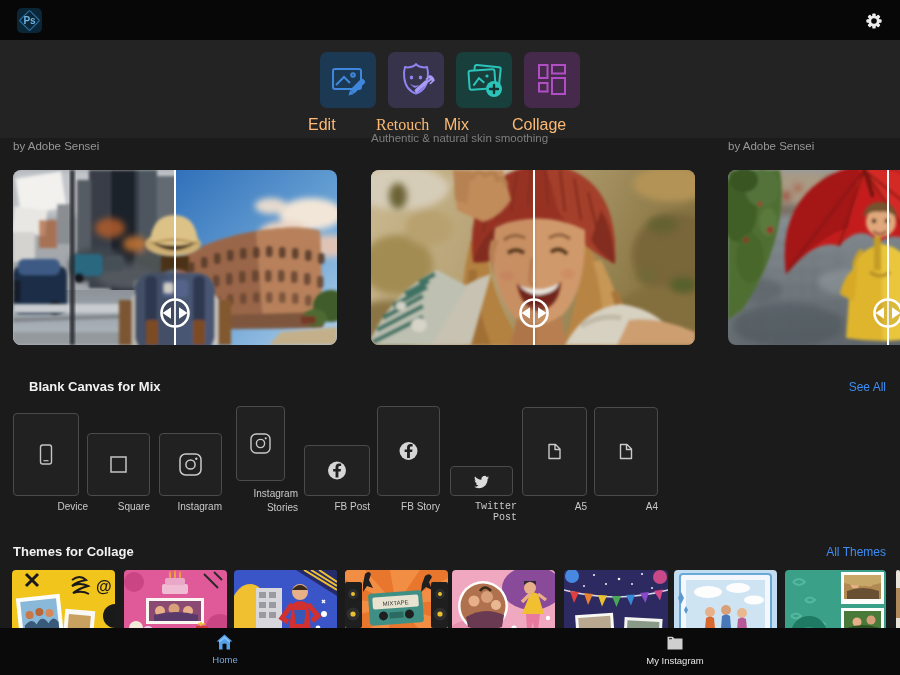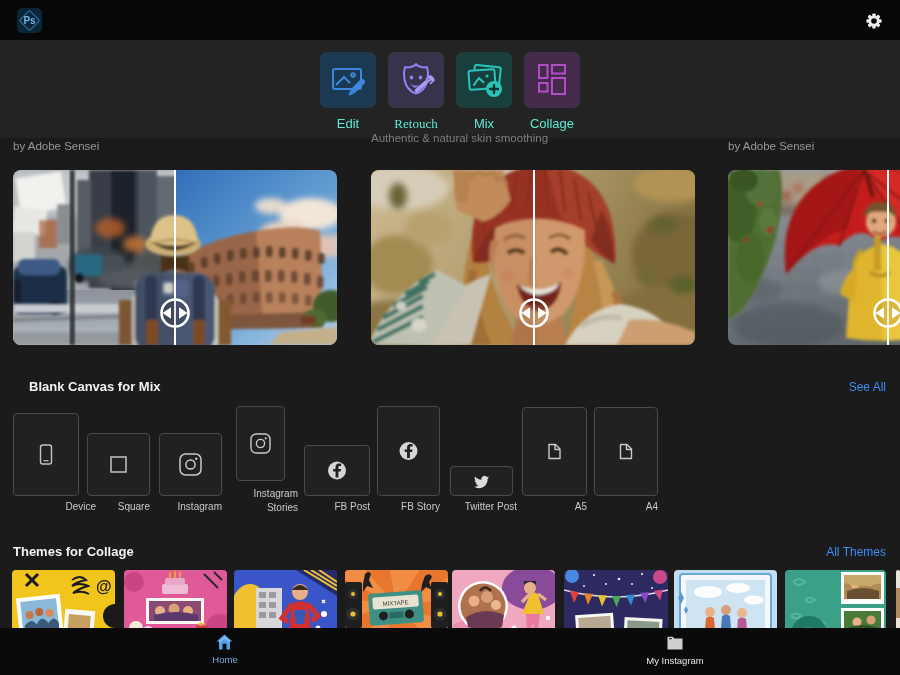--- a/index.html
+++ b/index.html
@@ -2,21 +2,21 @@
 <html><head>
 <meta charset="utf-8">
 <style>
 * { margin:0; padding:0; box-sizing:border-box; }
 html,body { width:900px; height:675px; background:#1b1b1b; overflow:hidden; }
 body { font-family:"Liberation Sans", sans-serif; position:relative; }
 .abs { position:absolute; }
 .topbar { left:0; top:0; width:900px; height:40px; background:#070707; }
 .toolband { left:0; top:40px; width:900px; height:98px; background:#232323; }
 .tile { top:52px; width:56px; height:56px; border-radius:7px; }
-.tlabel { top:116px; width:80px; text-align:center; color:#5eead4; font-size:13px; }
+.tlabel { top:116px; width:80px; text-align:left; color:#fdba74; font-size:16px; }
 .sensei { color:#979797; font-size:11.5px; }
 .card { top:170px; width:324px; height:175px; border-radius:8px; overflow:hidden; }
 .h2 { color:#f2f2f2; font-size:13px; font-weight:bold; }
 .link { color:#3d8df5; font-size:12px; }
 .ctile { background:#212121; border:1px solid #4b4b4b; border-radius:4px; }
 .clabel { color:#c9c9c9; font-size:10px; text-align:right; }
 .thumb { top:570px; height:70px; border-radius:4px; overflow:hidden; }
 .botbar { left:0; top:628px; width:900px; height:47px; background:#0a0a0a; }
 </style>
 </head>
@@ -445,21 +445,21 @@
 
 <div class="abs h2" style="left:13px; top:379px;padding-left:16px;">Blank Canvas for Mix</div>
 <div class="abs link" style="left:706px; top:380px; width:180px; text-align:right;">See All</div>
 
 <div class="abs ctile" style="left:13px; top:413px; width:66px; height:83px;">
 <svg width="64" height="81" viewBox="0 0 64 81">
       <rect x="26.5" y="31" width="11" height="19" rx="2.2" fill="none" stroke="#c4c4c4" stroke-width="1.4"></rect>
       <line x1="29.5" y1="46.7" x2="34.5" y2="46.7" stroke="#c4c4c4" stroke-width="1.2"></line>
     </svg>
 </div>
-<div class="abs clabel" style="left:30px; top:501px; width:66px;">Device</div>
+<div class="abs clabel" style="left:22px; top:501px; width:66px;">Device</div>
 
 <div class="abs ctile" style="left:87px; top:433px; width:63px; height:63px;">
 <svg width="61" height="61" viewBox="0 0 61 61">
       <rect x="23" y="23" width="15" height="15" fill="none" stroke="#c4c4c4" stroke-width="1.5"></rect>
     </svg>
 </div>
 <div class="abs clabel" style="left:87px; top:501px; width:63px;">Square</div>
 
 <div class="abs ctile" style="left:159px; top:433px; width:63px; height:63px;">
 <svg width="61" height="61" viewBox="0 0 61 61">
@@ -499,21 +499,21 @@
 </div>
 <div class="abs clabel" style="left:377px; top:501px; width:63px;">FB Story</div>
 
 <div class="abs ctile" style="left:450px; top:466px; width:63px; height:30px;">
 <svg width="61" height="28" viewBox="0 0 61 28">
       <g transform="translate(23 7.5) scale(0.63)">
         <path d="M23.953 4.57a10 10 0 01-2.825.775 4.958 4.958 0 002.163-2.723c-.951.555-2.005.959-3.127 1.184a4.92 4.92 0 00-8.384 4.482C7.69 8.095 4.067 6.13 1.64 3.162a4.822 4.822 0 00-.666 2.475c0 1.71.87 3.213 2.188 4.096a4.904 4.904 0 01-2.228-.616v.06a4.923 4.923 0 003.946 4.827 4.996 4.996 0 01-2.212.085 4.936 4.936 0 004.604 3.417 9.867 9.867 0 01-6.102 2.105c-.39 0-.779-.023-1.17-.067a13.995 13.995 0 007.557 2.209c9.053 0 13.998-7.496 13.998-13.985 0-.21 0-.42-.015-.63A9.935 9.935 0 0024 4.59z" fill="#dcdcdc"></path>
       </g>
     </svg>
 </div>
-<div class="abs clabel" style="left:446px; top:501px; width:71px;">Twitter Post</div>
+<div class="abs clabel" style="left:446px; top:501px; width:71px;font-family:Liberation Mono, monospace;">Twitter Post</div>
 
 <div class="abs ctile" style="left:522px; top:407px; width:65px; height:89px;">
 <svg width="63" height="87" viewBox="0 0 63 87">
       <path d="M26 36.5 h6.5 l4.5 4.5 v9.5 h-11 z M32 36.5 v5 h5" fill="none" stroke="#c9c9c9" stroke-width="1.4" stroke-linejoin="round"></path>
     </svg>
 </div>
 <div class="abs clabel" style="left:522px; top:501px; width:65px;">A5</div>
 
 <div class="abs ctile" style="left:594px; top:407px; width:64px; height:89px;">
 <svg width="62" height="87" viewBox="0 0 62 87">

